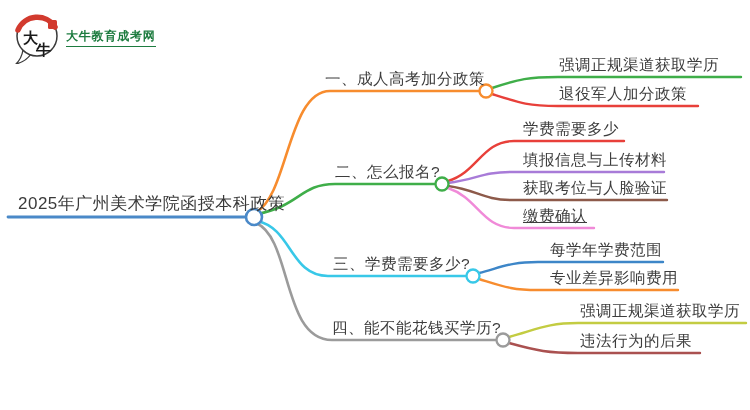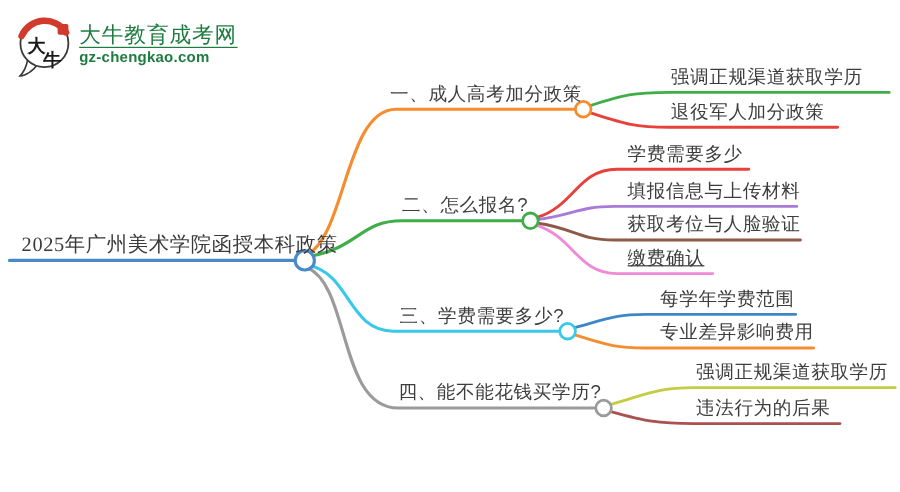--- a/index.html
+++ b/index.html
@@ -8,21 +8,21 @@
     font-family:"Liberation Sans","DejaVu Sans",sans-serif;
   }
   #wires{position:absolute;left:0;top:0;width:750px;height:410px;}
   .label{
     position:absolute;white-space:nowrap;color:#3d3d3d;
     font-size:15.5px;line-height:18px;letter-spacing:0.5px;
   }
   .label.central{font-size:17px;line-height:21px;font-weight:400;color:#3a3a3a;}
   #logo{position:absolute;left:12px;top:12px;display:flex;align-items:center;}
   #logo-text{margin-left:4px;}
-  #logo-name{font-size:18px;font-weight:normal;color:#1e7c40;letter-spacing:0.8px;line-height:17px;}
+  #logo-name{font-size:12px;font-weight:bold;color:#1e7c40;letter-spacing:0.8px;line-height:17px;}
   #logo-divider{height:0;border-top:1.5px solid #1e7c40;margin:1px 0 1px 0;}
   #logo-url{font-size:12.5px;font-weight:bold;color:#1e7c40;letter-spacing:0.2px;line-height:14px;}
 </style>
 </head>
 <body>
 
 <div id="stage">
 
   <svg id="wires" viewBox="0 0 750 410" fill="none">
 
@@ -57,25 +57,24 @@
       <path d="M 11 38 C 10 44 7 49 4 52 C 12 50 17 45 19 42 Z" fill="#ffffff" stroke="#3a3a3a" stroke-width="1.3" stroke-linejoin="round"></path>
       <circle cx="25" cy="24" r="20" fill="#ffffff" stroke="#3a3a3a" stroke-width="1.5"></circle>
       <path d="M 6 18 A 21 21 0 0 1 43 15" fill="none" stroke="#d23a2e" stroke-width="5.5" stroke-linecap="round"></path>
       <rect x="36" y="8" width="9" height="9" rx="1.5" fill="#d23a2e"></rect>
       <text x="11" y="31" font-size="15" font-weight="bold" fill="#1a1a1a">大</text>
       <text x="24" y="43" font-size="15" font-weight="bold" fill="#1a1a1a">牛</text>
     </svg>
     <div id="logo-text">
       <div id="logo-name">大牛教育成考网</div>
       <div id="logo-divider"></div>
-      <div id="logo-url">gz-chengkao.com</div>
     </div>
   </div>
 
-  <div class="label central" style="left:18px;top:193px;font-family:Liberation Serif, serif;">2025年广州美术学院函授本科政策</div>
+  <div class="label central" style="left:18px;top:193px;">2025年广州美术学院函授本科政策</div>
 
   <div class="label" style="left:325px;top:70px;text-align:right;">一、成人高考加分政策</div>
   <div class="label" style="left:559px;top:56px;">强调正规渠道获取学历</div>
   <div class="label" style="left:559px;top:85px;">退役军人加分政策</div>
 
   <div class="label" style="left:335px;top:163px;">二、怎么报名?</div>
   <div class="label" style="left:523px;top:120px;">学费需要多少</div>
   <div class="label" style="left:523px;top:151px;">填报信息与上传材料</div>
   <div class="label" style="left:523px;top:179px;">获取考位与人脸验证</div>
   <div class="label" style="left:523px;top:207px;text-decoration:underline;">缴费确认</div>

